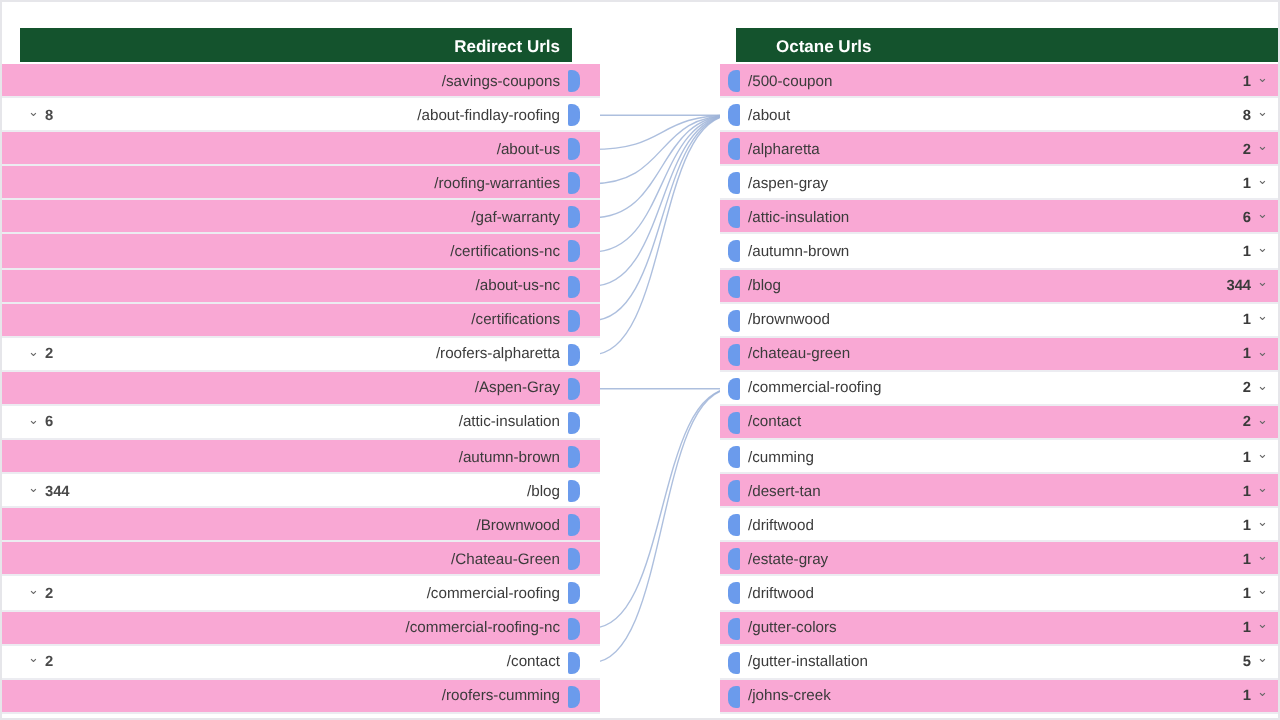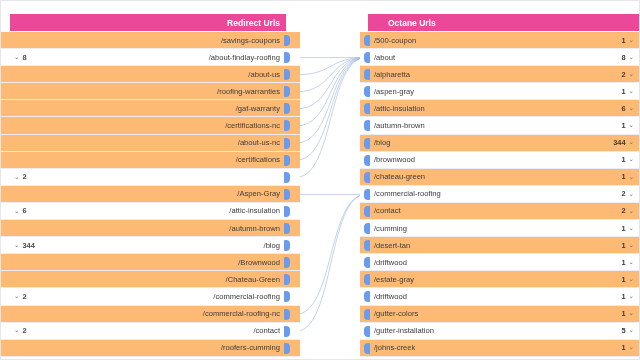--- a/index.html
+++ b/index.html
@@ -10,35 +10,35 @@
     -webkit-font-smoothing:antialiased;
   }
   #app{position:relative;width:640px;height:360px;background:#ffffff;}
 
   
   .panel{position:absolute;top:0;height:360px;}
   #left-panel{left:0;width:300px;}
   #right-panel{left:360px;width:280px;}
 
   .col-header{
-    position:absolute;height:17px;background:#ec4899;
+    position:absolute;height:17px;background:#14532d;
     color:#ffffff;font-size:8.5px;font-weight:bold;
     display:flex;align-items:center;box-sizing:border-box;
   }
   #left-header{left:10px;top:14px;width:276px;justify-content:flex-end;padding-right:6px;}
   #right-header{left:8px;top:14px;width:272px;justify-content:flex-start;padding-left:20px;}
 
   .rows{position:absolute;left:0;top:32px;width:100%;}
   .row{
     position:relative;height:17.1px;box-sizing:border-box;
     display:flex;align-items:center;
     font-size:7.6px;color:#3b3b3b;
     border-bottom:1px solid #ececf1;
   }
-  .row.alt{background:#fdba74;}
+  .row.alt{background:#f9a8d4;}
   .row.plain{background:#ffffff;}
 
   
   #left-panel .row{padding-right:0;}
   .lbl-left{
     position:absolute;right:20px;top:0;height:100%;
     display:flex;align-items:center;justify-content:flex-end;
     white-space:nowrap;
   }
   .count-left{
@@ -137,20 +137,21 @@
         </div>
         <div class="row alt">
           <div class="lbl-left">/certifications</div>
           <div class="node right-edge"></div>
         </div>
         <div class="row plain">
           <div class="count-left">
             <span class="caret">⌄</span>
             <span>2</span>
           </div>
+          <div class="lbl-left">/roofers-alpharetta</div>
           <div class="node right-edge"></div>
         </div>
         <div class="row alt">
           <div class="lbl-left">/Aspen-Gray</div>
           <div class="node right-edge"></div>
         </div>
         <div class="row plain">
           <div class="count-left">
             <span class="caret">⌄</span>
             <span>6</span>

